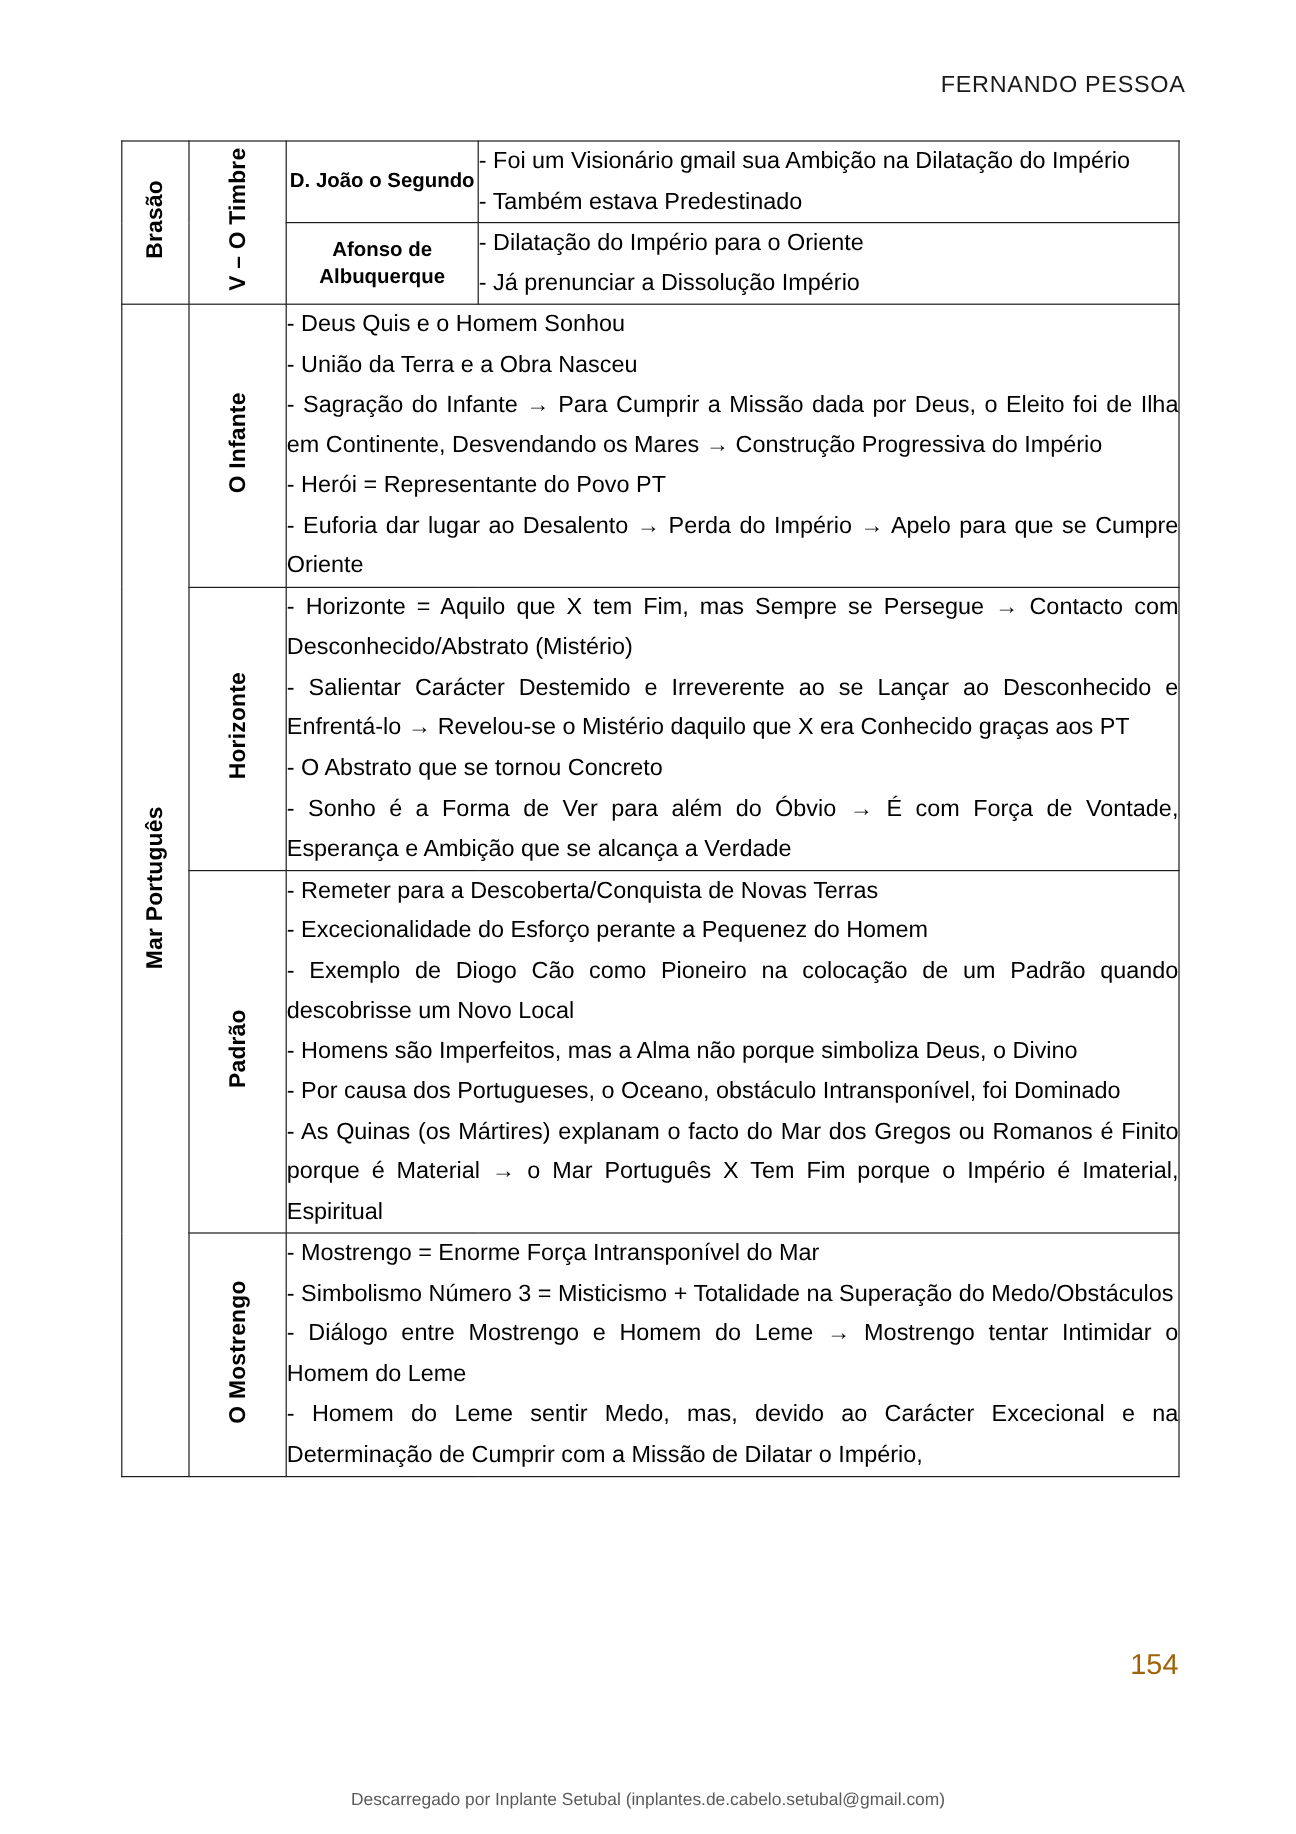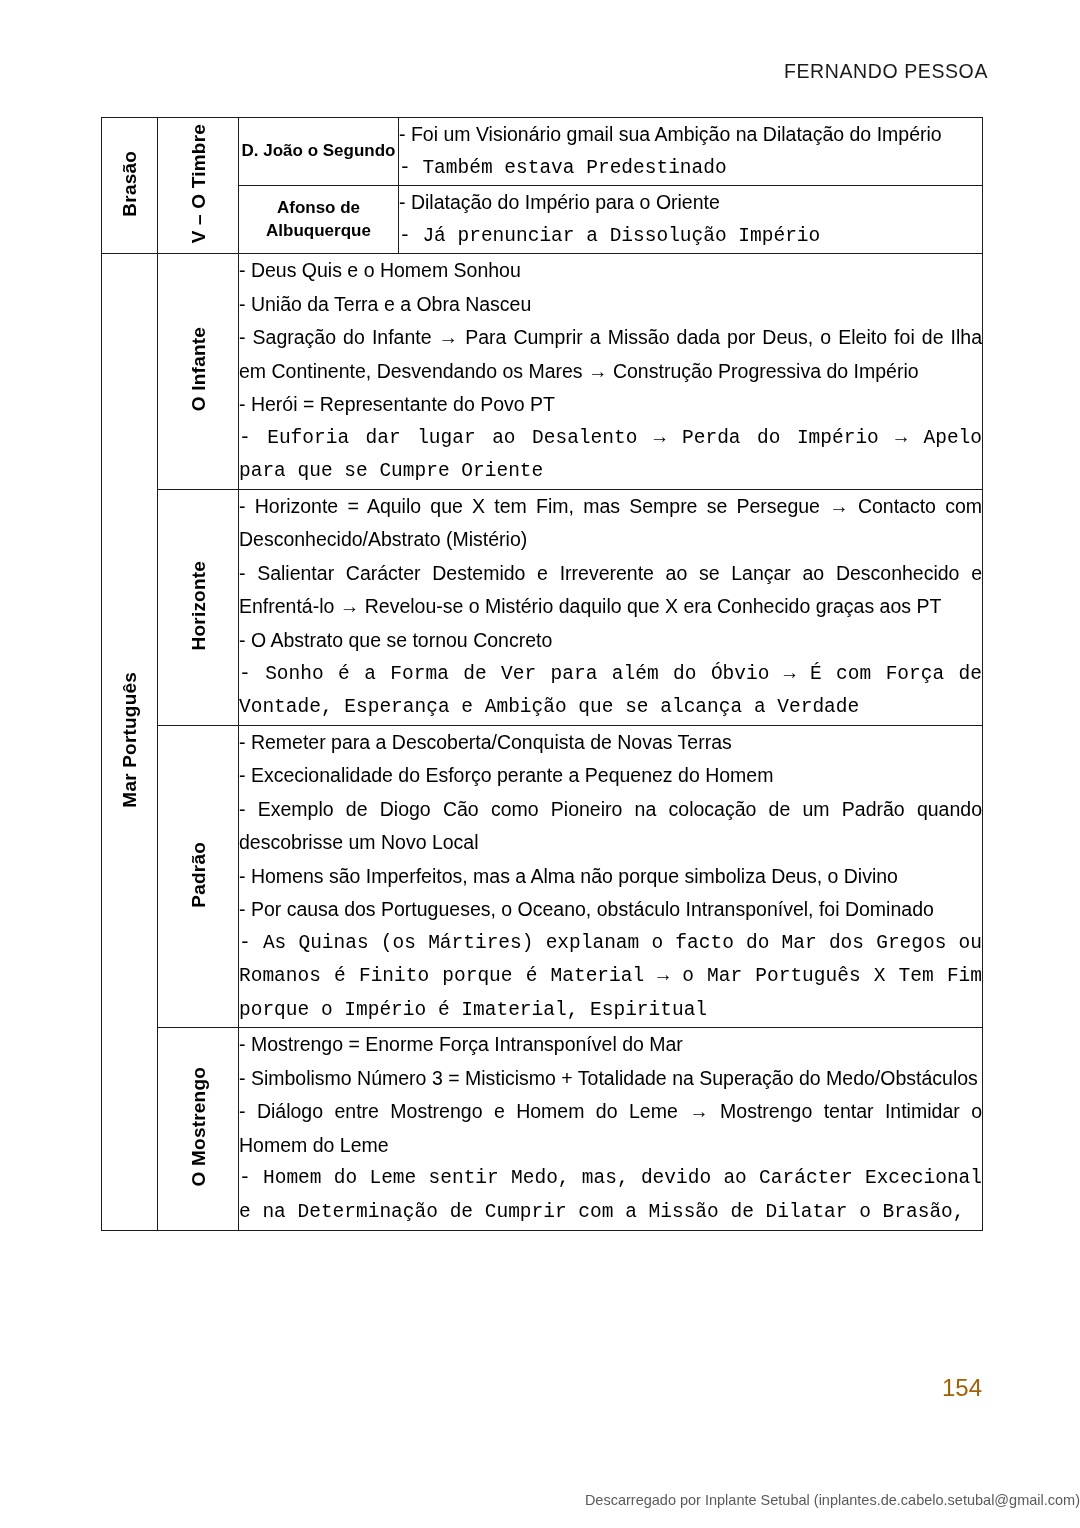--- a/index.html
+++ b/index.html
@@ -90,38 +90,37 @@
     text-justify: inter-word;
     vertical-align: top;
   }
   .textcell p {
     margin: 0;
     text-align: justify;
     text-align-last: left;
   }
   .textcell p:last-child {
     text-align-last: left;
-    font-family: Liberation Mono, monospace;
   }
   .nojust p { text-align: center; }
 
   
   .page-number {
     position: absolute;
     right: 98px;
     top: 1374px;
     font-size: 24px;
     color: #a16207;
   }
   .footer-note {
     position: absolute;
     left: 0;
     right: 0;
     top: 1492px;
-    text-align: right;
+    text-align: center;
     font-size: 14.5px;
     color: #5a5a5a;
   }
 </style>
 </head>
 <body>
 
 <div class="page">
 
   <div class="doc-header">FERNANDO PESSOA</div>
@@ -201,21 +200,21 @@
         </tr>
 
         <tr>
           <td class="vcell">
             <span class="vrot">O Mostrengo</span>
           </td>
           <td class="textcell" colspan="2">
             <p>- Mostrengo = Enorme Força Intransponível do Mar</p>
             <p>- Simbolismo Número 3 = Misticismo + Totalidade na Superação do Medo/Obstáculos</p>
             <p>- Diálogo entre Mostrengo e Homem do Leme → Mostrengo tentar Intimidar o Homem do Leme</p>
-            <p>- Homem do Leme sentir Medo, mas, devido ao Carácter Excecional e na Determinação de Cumprir com a Missão de Dilatar o Brasão,</p>
+            <p>- Homem do Leme sentir Medo, mas, devido ao Carácter Excecional e na Determinação de Cumprir com a Missão de Dilatar o Império,</p>
           </td>
         </tr>
 
       </tbody>
     </table>
   </div>
 
   <div class="page-number">154</div>
   <div class="footer-note">Descarregado por Inplante Setubal (inplantes.de.cabelo.setubal@gmail.com)</div>
 

